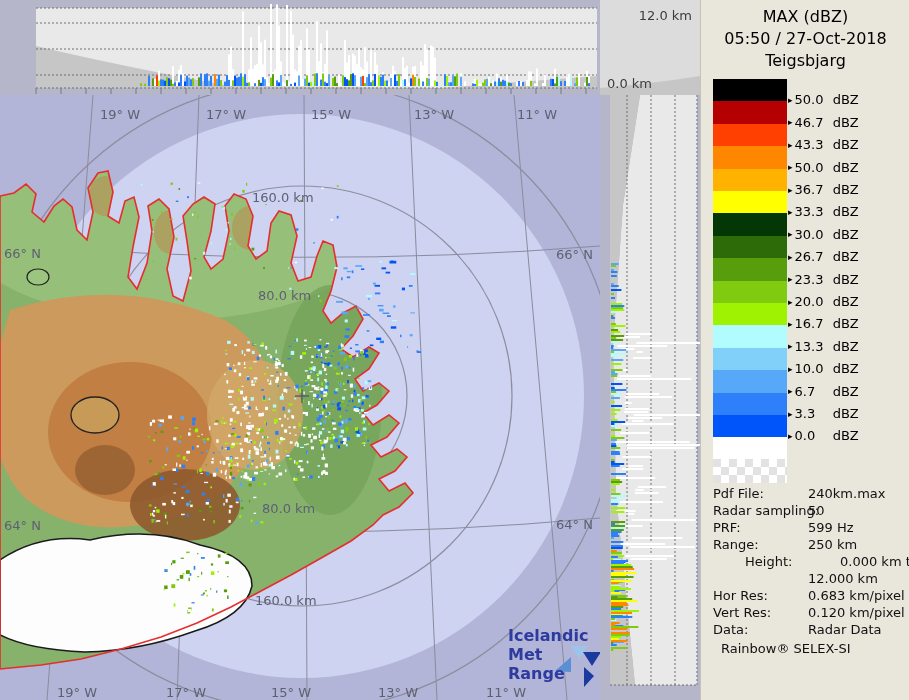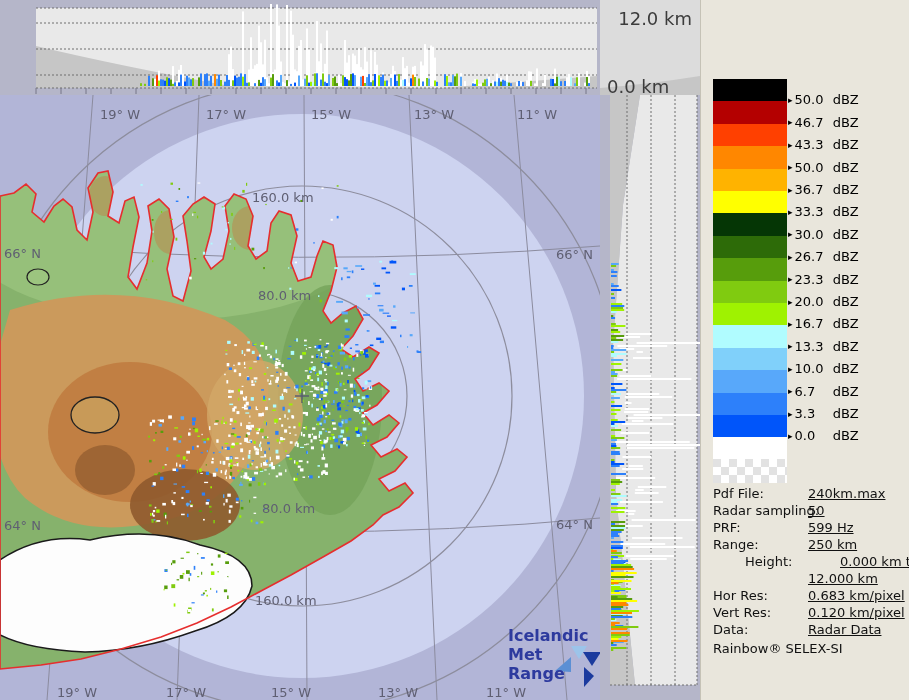--- a/index.html
+++ b/index.html
@@ -4,21 +4,21 @@
 <style>
   html,body{margin:0;padding:0;background:#888;}
   #app{position:relative;width:909px;height:700px;overflow:hidden;
        font-family:"DejaVu Sans",sans-serif;background:#b2b5d7;}
   
   #map-wrap{position:absolute;left:0;top:0;width:600px;height:612px;}
   
   #top-profile{position:absolute;left:0;top:0;width:600px;height:95px;}
   
   #corner-box{position:absolute;left:600px;top:0;width:100px;height:95px;background:#dcdcdc;}
-  #corner-box .km{position:absolute;font-size:18px;color:#3c3c3c;}
+  #corner-box .km{position:absolute;font-size:13px;color:#3c3c3c;}
   #corner-top{right:8px;top:8px;}
   #corner-bottom{left:7px;top:76px;}
   
   #right-profile{position:absolute;left:600px;top:95px;width:100px;height:605px;}
   
   #legend-panel{position:absolute;left:700px;top:0;width:209px;height:700px;
                 background:#e9e6dc;border-left:1px solid #c5c2b6;box-sizing:border-box;}
   #titles{position:absolute;left:0;top:6px;width:209px;text-align:center;color:#000;}
   #titles div{font-size:16px;line-height:22px;}
   #legend-swatches{position:absolute;left:12px;top:79px;width:74px;}
@@ -26,22 +26,22 @@
   #legend-white{position:absolute;left:12px;width:74px;background:#fff;}
   #legend-checker{position:absolute;left:12px;width:74px;
       background:repeating-conic-gradient(#ffffff 0% 25%, #e2e2e2 0% 50%) 0 0/16px 16px;}
   #legend-labels{position:absolute;left:0;top:0;width:209px;height:480px;}
   .leg-row{position:absolute;left:87px;font-size:13px;color:#000;white-space:pre;display:flex;align-items:center;}
   .leg-arrow{font-size:9px;margin-right:2px;color:#000;}
   .leg-val{display:inline-block;width:34px;}
   #info-rows{position:absolute;left:12px;top:486px;width:195px;font-size:13px;color:#111;}
   .info-row{position:absolute;left:0;width:195px;height:17px;}
   .info-label{position:absolute;left:0;}
-  .info-value{position:absolute;left:95px;text-decoration:underline;}
-  #footer-line{position:absolute;left:12px;top:641px;font-size:13px;color:#111;}
+  .info-value{position:absolute;left:95px;}
+  #footer-line{position:absolute;left:20px;top:641px;font-size:13px;color:#111;}
   
   #imo-logo{position:absolute;left:508px;top:626px;color:#2d3a9e;font-weight:bold;
             font-size:16px;line-height:19px;}
   svg{display:block;}
   text{font-family:"DejaVu Sans",sans-serif;}
 </style>
 </head>
 <body>
 
 <div id="app">
@@ -1520,20 +1520,25 @@
           <rect x="11" y="541" width="10.3" height="2" fill="#9ff201"></rect>
           <rect x="11" y="543" width="7.5" height="2" fill="#ffff00"></rect>
           <rect x="11" y="545" width="16.5" height="2" fill="#ff8700"></rect>
           <rect x="11" y="547" width="2.3" height="2" fill="#579d0c"></rect>
           <rect x="11" y="549" width="5.7" height="2" fill="#2d80fa"></rect>
         </g>
     </svg>
   </div>
 
   <div id="legend-panel">
+    <div id="titles">
+      <div>MAX (dBZ)</div>
+      <div>05:50 / 27-Oct-2018</div>
+      <div>Teigsbjarg</div>
+    </div>
 
     <div id="legend-swatches">
         <div class="seg" style="top: 0px; height: 22.4px; background: rgb(0, 0, 0);"></div>
         <div class="seg" style="top: 22.4px; height: 22.4px; background: rgb(180, 0, 0);"></div>
         <div class="seg" style="top: 44.8px; height: 22.4px; background: rgb(255, 64, 0);"></div>
         <div class="seg" style="top: 67.2px; height: 22.4px; background: rgb(255, 135, 0);"></div>
         <div class="seg" style="top: 89.6px; height: 22.4px; background: rgb(255, 179, 0);"></div>
         <div class="seg" style="top: 112px; height: 22.4px; background: rgb(255, 255, 0);"></div>
         <div class="seg" style="top: 134.4px; height: 22.4px; background: rgb(5, 54, 5);"></div>
         <div class="seg" style="top: 156.8px; height: 22.4px; background: rgb(45, 107, 8);"></div>

